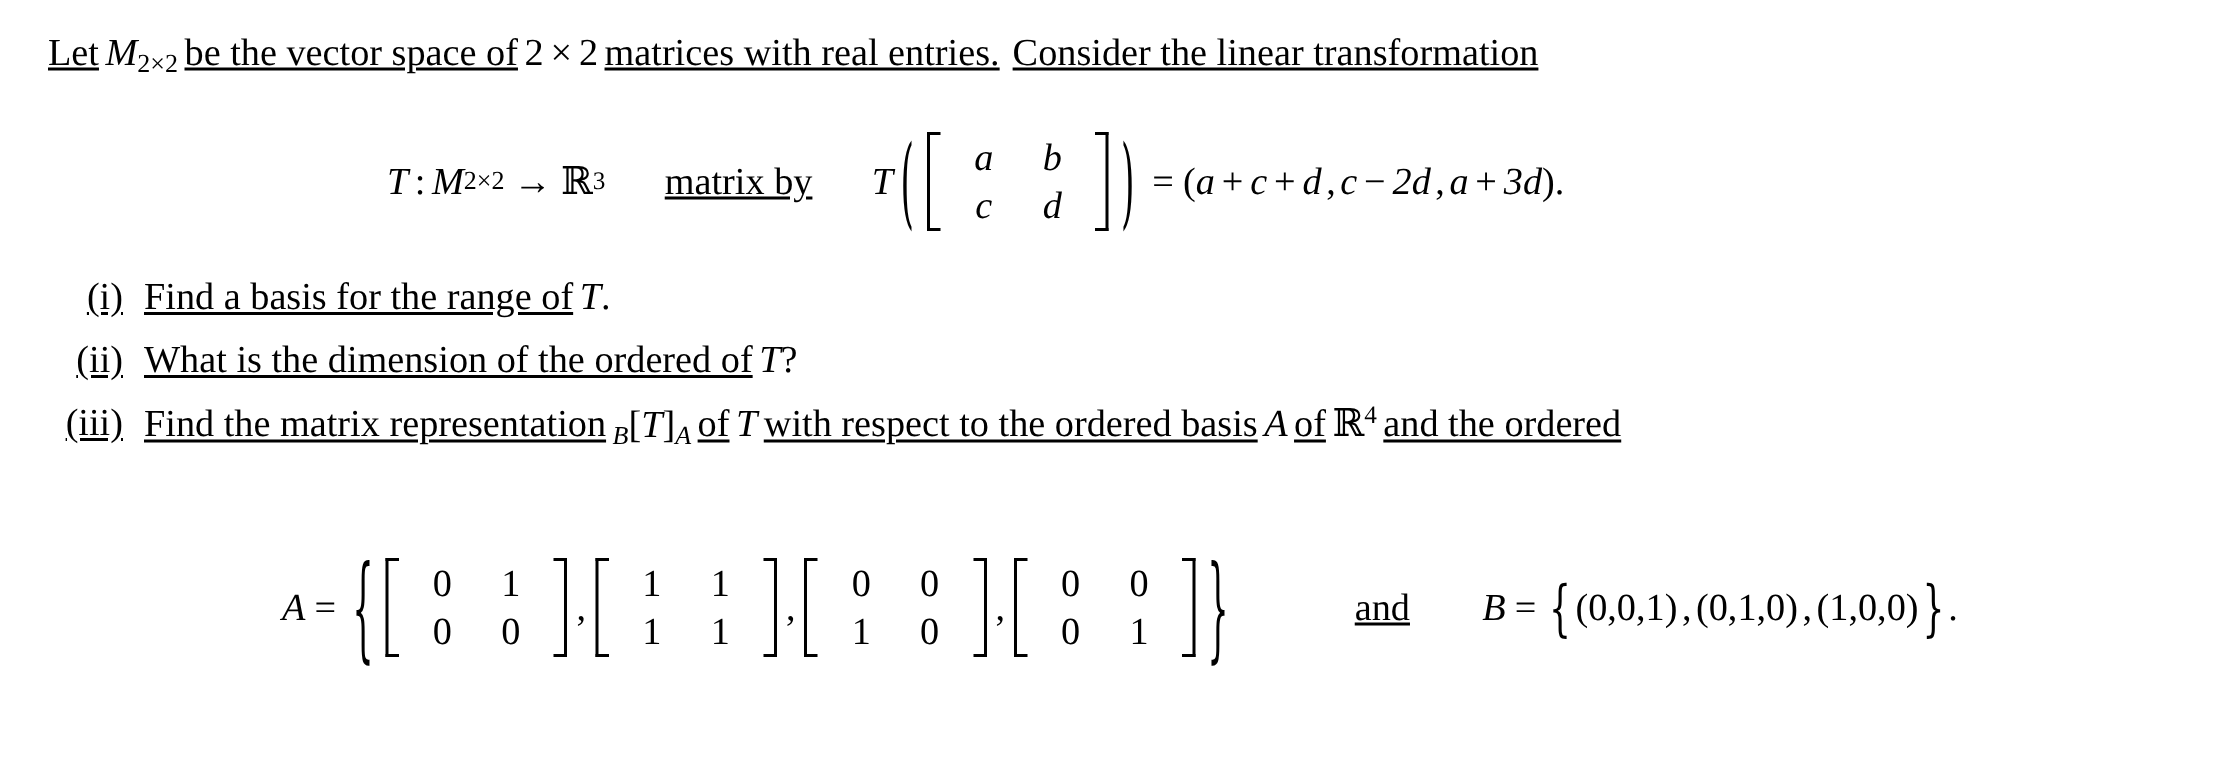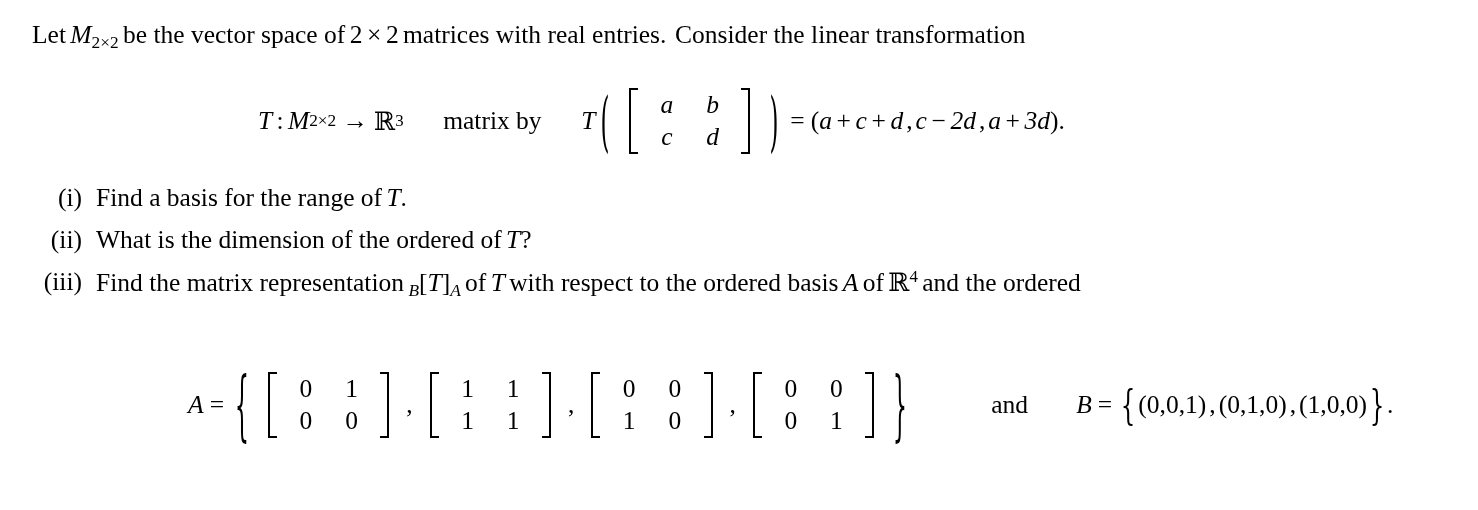--- a/index.html
+++ b/index.html
@@ -14,21 +14,21 @@
     color: #000000;
     position: relative;
     overflow: hidden;
     font-size: 25.5px;
   }
 
   
   .mi   { font-style: italic; }                 
   .mn   { font-style: normal; }                 
   .mo   { font-style: normal; }                 
-  .mtxt { font-style: normal; }                 
+  .mtxt { font-style: normal; text-decoration: underline; }                 
 
   .sub  { font-size: 0.68em; vertical-align: -0.28em; font-style: italic; }
   .subn { font-size: 0.68em; vertical-align: -0.28em; font-style: normal; }
   .sup  { font-size: 0.66em; vertical-align: 0.52em; font-style: normal; }
 
   .bbR  { font-family: "DejaVu Serif", serif; font-style: normal; }
 
   .op-sp { padding: 0 0.18em; }      
   .rel-sp{ padding: 0 0.24em; }      
   .thin  { display:inline-block; width:0.17em; }
@@ -62,21 +62,21 @@
     box-sizing: border-box;
   }
   .item-body { flex: 1 1 auto; }
   .item-body .l2 { display:block; margin-top: 2px; }
 
   
   .mtx {
     display: inline-flex;
     align-items: stretch;
     vertical-align: middle;
-    margin: 0 14px;
+    margin: 0 3px;
   }
   .brk {
     width: 9px;
     box-sizing: border-box;
     border-top: 2.2px solid #000;
     border-bottom: 2.2px solid #000;
   }
   .brk.l { border-left: 2.2px solid #000; }
   .brk.r { border-right: 2.2px solid #000; }
   .mtx-body {

